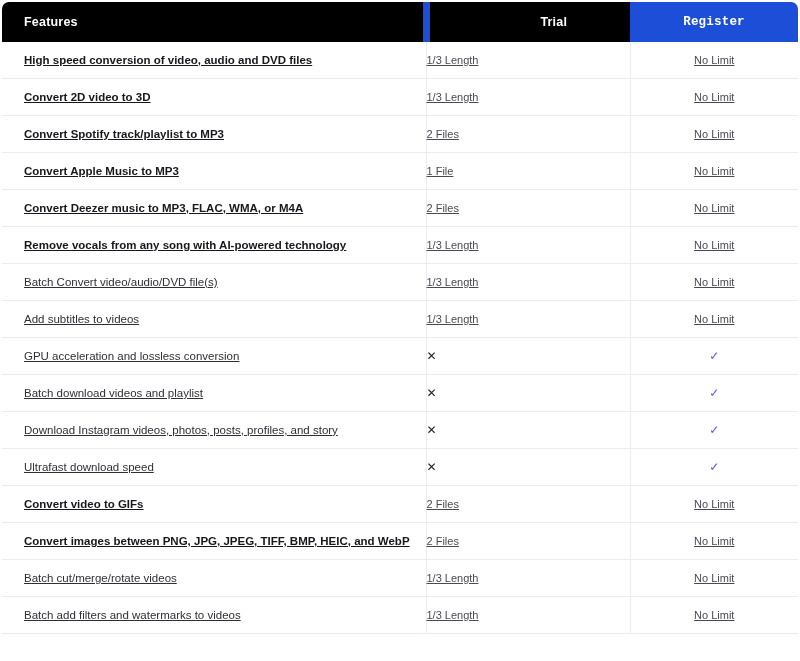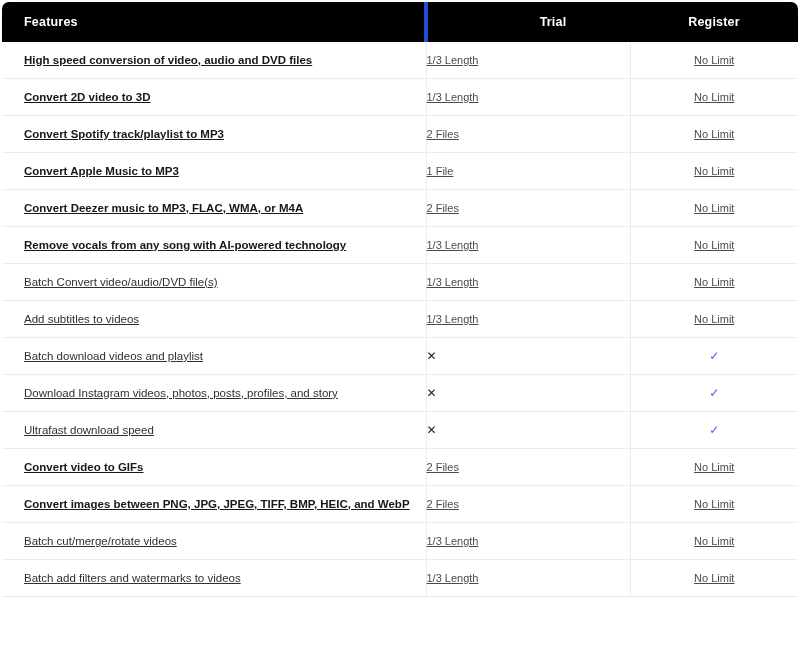--- a/index.html
+++ b/index.html
@@ -45,27 +45,28 @@
   }
   th.h-feature {
     background: #000000;
     text-align: left;
     padding-left: 22px;
     border-top-left-radius: 7px;
   }
   th.h-trial {
     background: #000000;
     text-align: center;
-    border-left: 4px solid #1d4ed8;
+    border-left: 7px solid #1d4ed8;
     padding-left: 48px;
   }
   th.h-register {
-    background: #000000;
+    background: #1d4ed8;
     text-align: center;
     border-top-right-radius: 7px;
+    font-family: Liberation Mono, monospace;
   }
 
   
   tbody td {
     height: 36px;
     padding: 0;
     font-size: 11.5px;
     color: #3b3b44;
     border-bottom: 1px solid #ebebf1;
     vertical-align: middle;
@@ -167,20 +168,25 @@
           <td class="feature">Batch Convert video/audio/DVD file(s)</td>
           <td class="trial">1/3 Length</td>
           <td class="reg">No Limit</td>
         </tr>
         <tr>
           <td class="feature">Add subtitles to videos</td>
           <td class="trial">1/3 Length</td>
           <td class="reg">No Limit</td>
         </tr>
         <tr>
+          <td class="feature">GPU acceleration and lossless conversion</td>
+          <td class="trial"><span class="mark-x">✕</span></td>
+          <td class="reg"><span class="mark-check">✓</span></td>
+        </tr>
+        <tr>
           <td class="feature">Batch download videos and playlist</td>
           <td class="trial"><span class="mark-x">✕</span></td>
           <td class="reg"><span class="mark-check">✓</span></td>
         </tr>
         <tr>
           <td class="feature">Download Instagram videos, photos, posts, profiles, and story</td>
           <td class="trial"><span class="mark-x">✕</span></td>
           <td class="reg"><span class="mark-check">✓</span></td>
         </tr>
         <tr>

